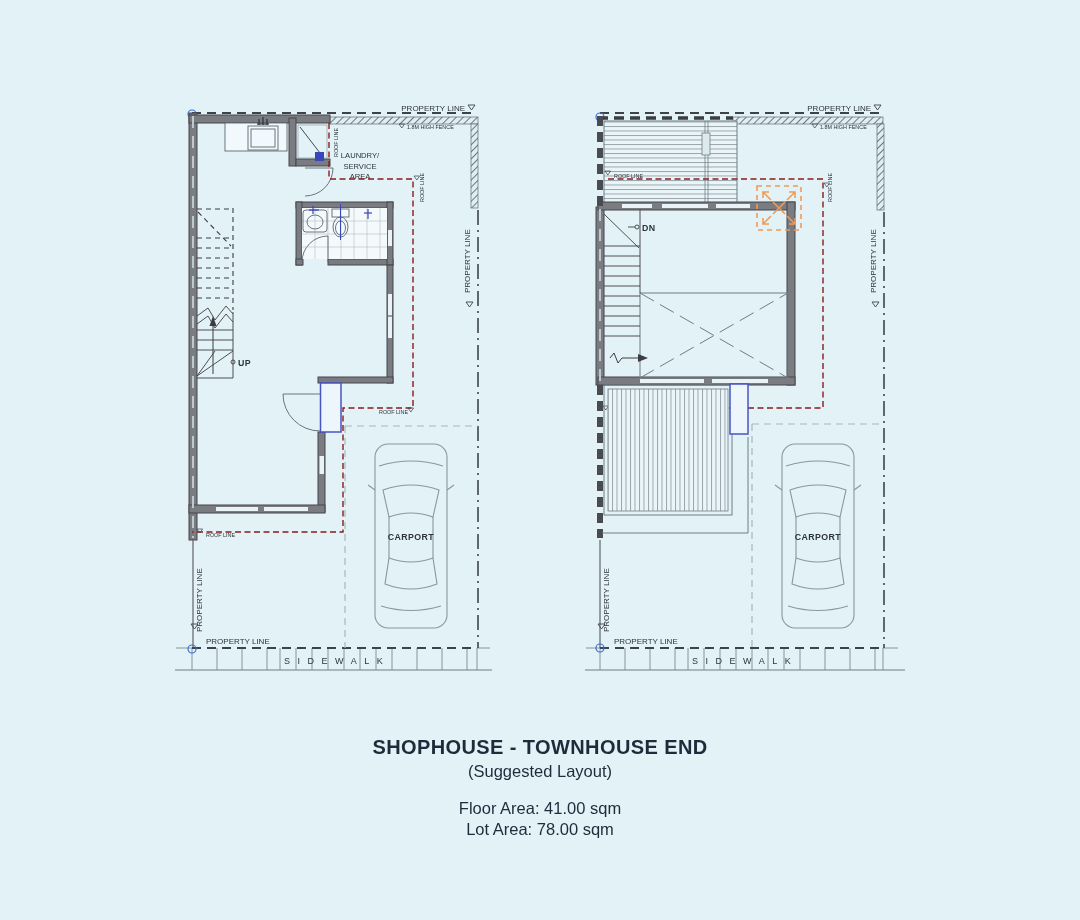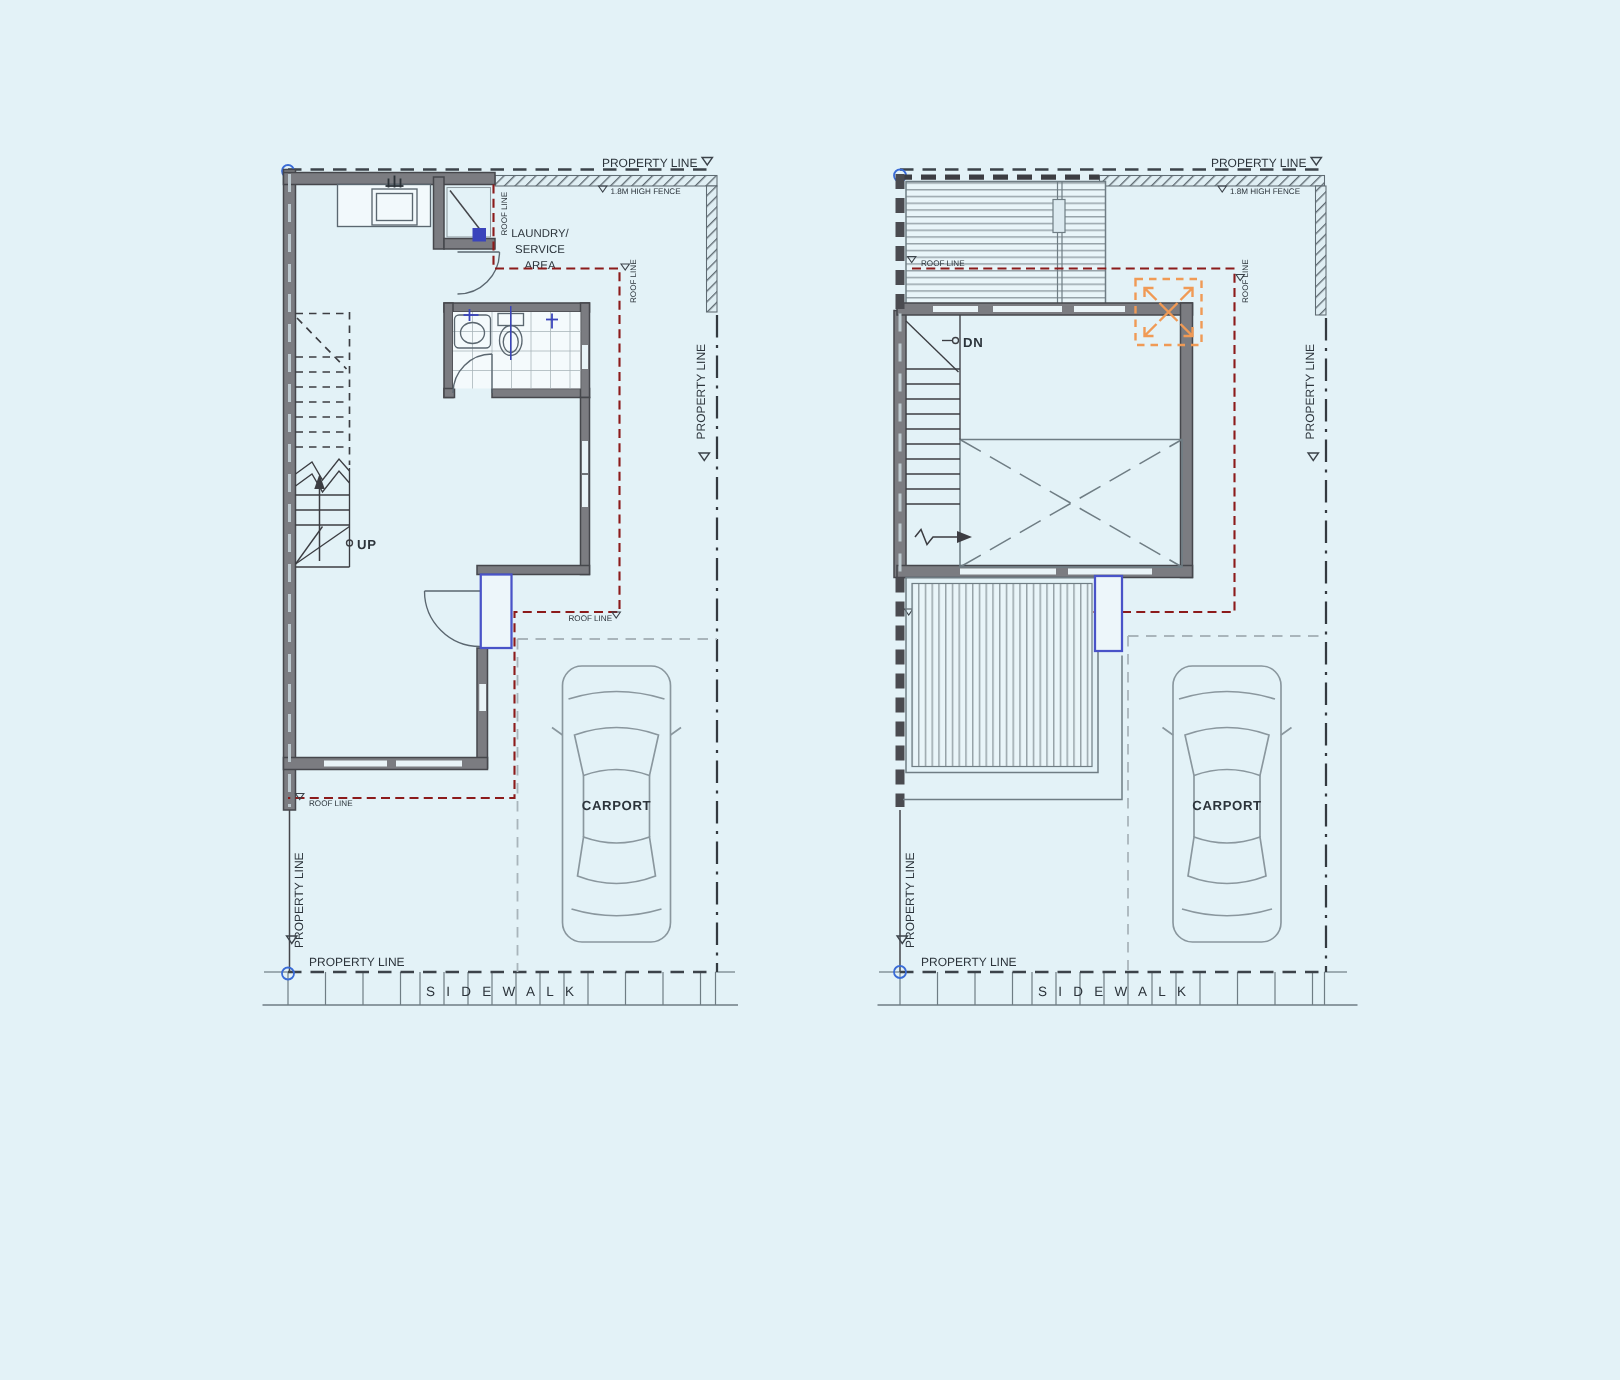--- a/index.html
+++ b/index.html
@@ -376,14 +376,20 @@
   <rect x="730" y="384" width="18" height="50" fill="#edf6fa" stroke="#4953c8" stroke-width="1.5"></rect>
 
   <g>
     <line x1="752" y1="424" x2="884" y2="424" stroke="#a9b5bb" stroke-width="1.2" stroke-dasharray="7 5"></line>
     <line x1="752" y1="424" x2="752" y2="648" stroke="#a9b5bb" stroke-width="1.2" stroke-dasharray="7 5"></line>
     <use href="#car" transform="translate(781,438)"></use>
     <text class="lbl t9" x="818" y="540" text-anchor="middle">CARPORT</text>
   </g>
 </svg>
 
-
+<div class="footer">
+  <div class="title">SHOPHOUSE - TOWNHOUSE END</div>
+  <div class="subtitle">(Suggested Layout)</div>
+  <div class="area1">Floor Area: 41.00 sqm</div>
+  <div class="area2">Lot Area: 78.00 sqm</div>
 </div>
 
+</div>
+
 </body></html>

